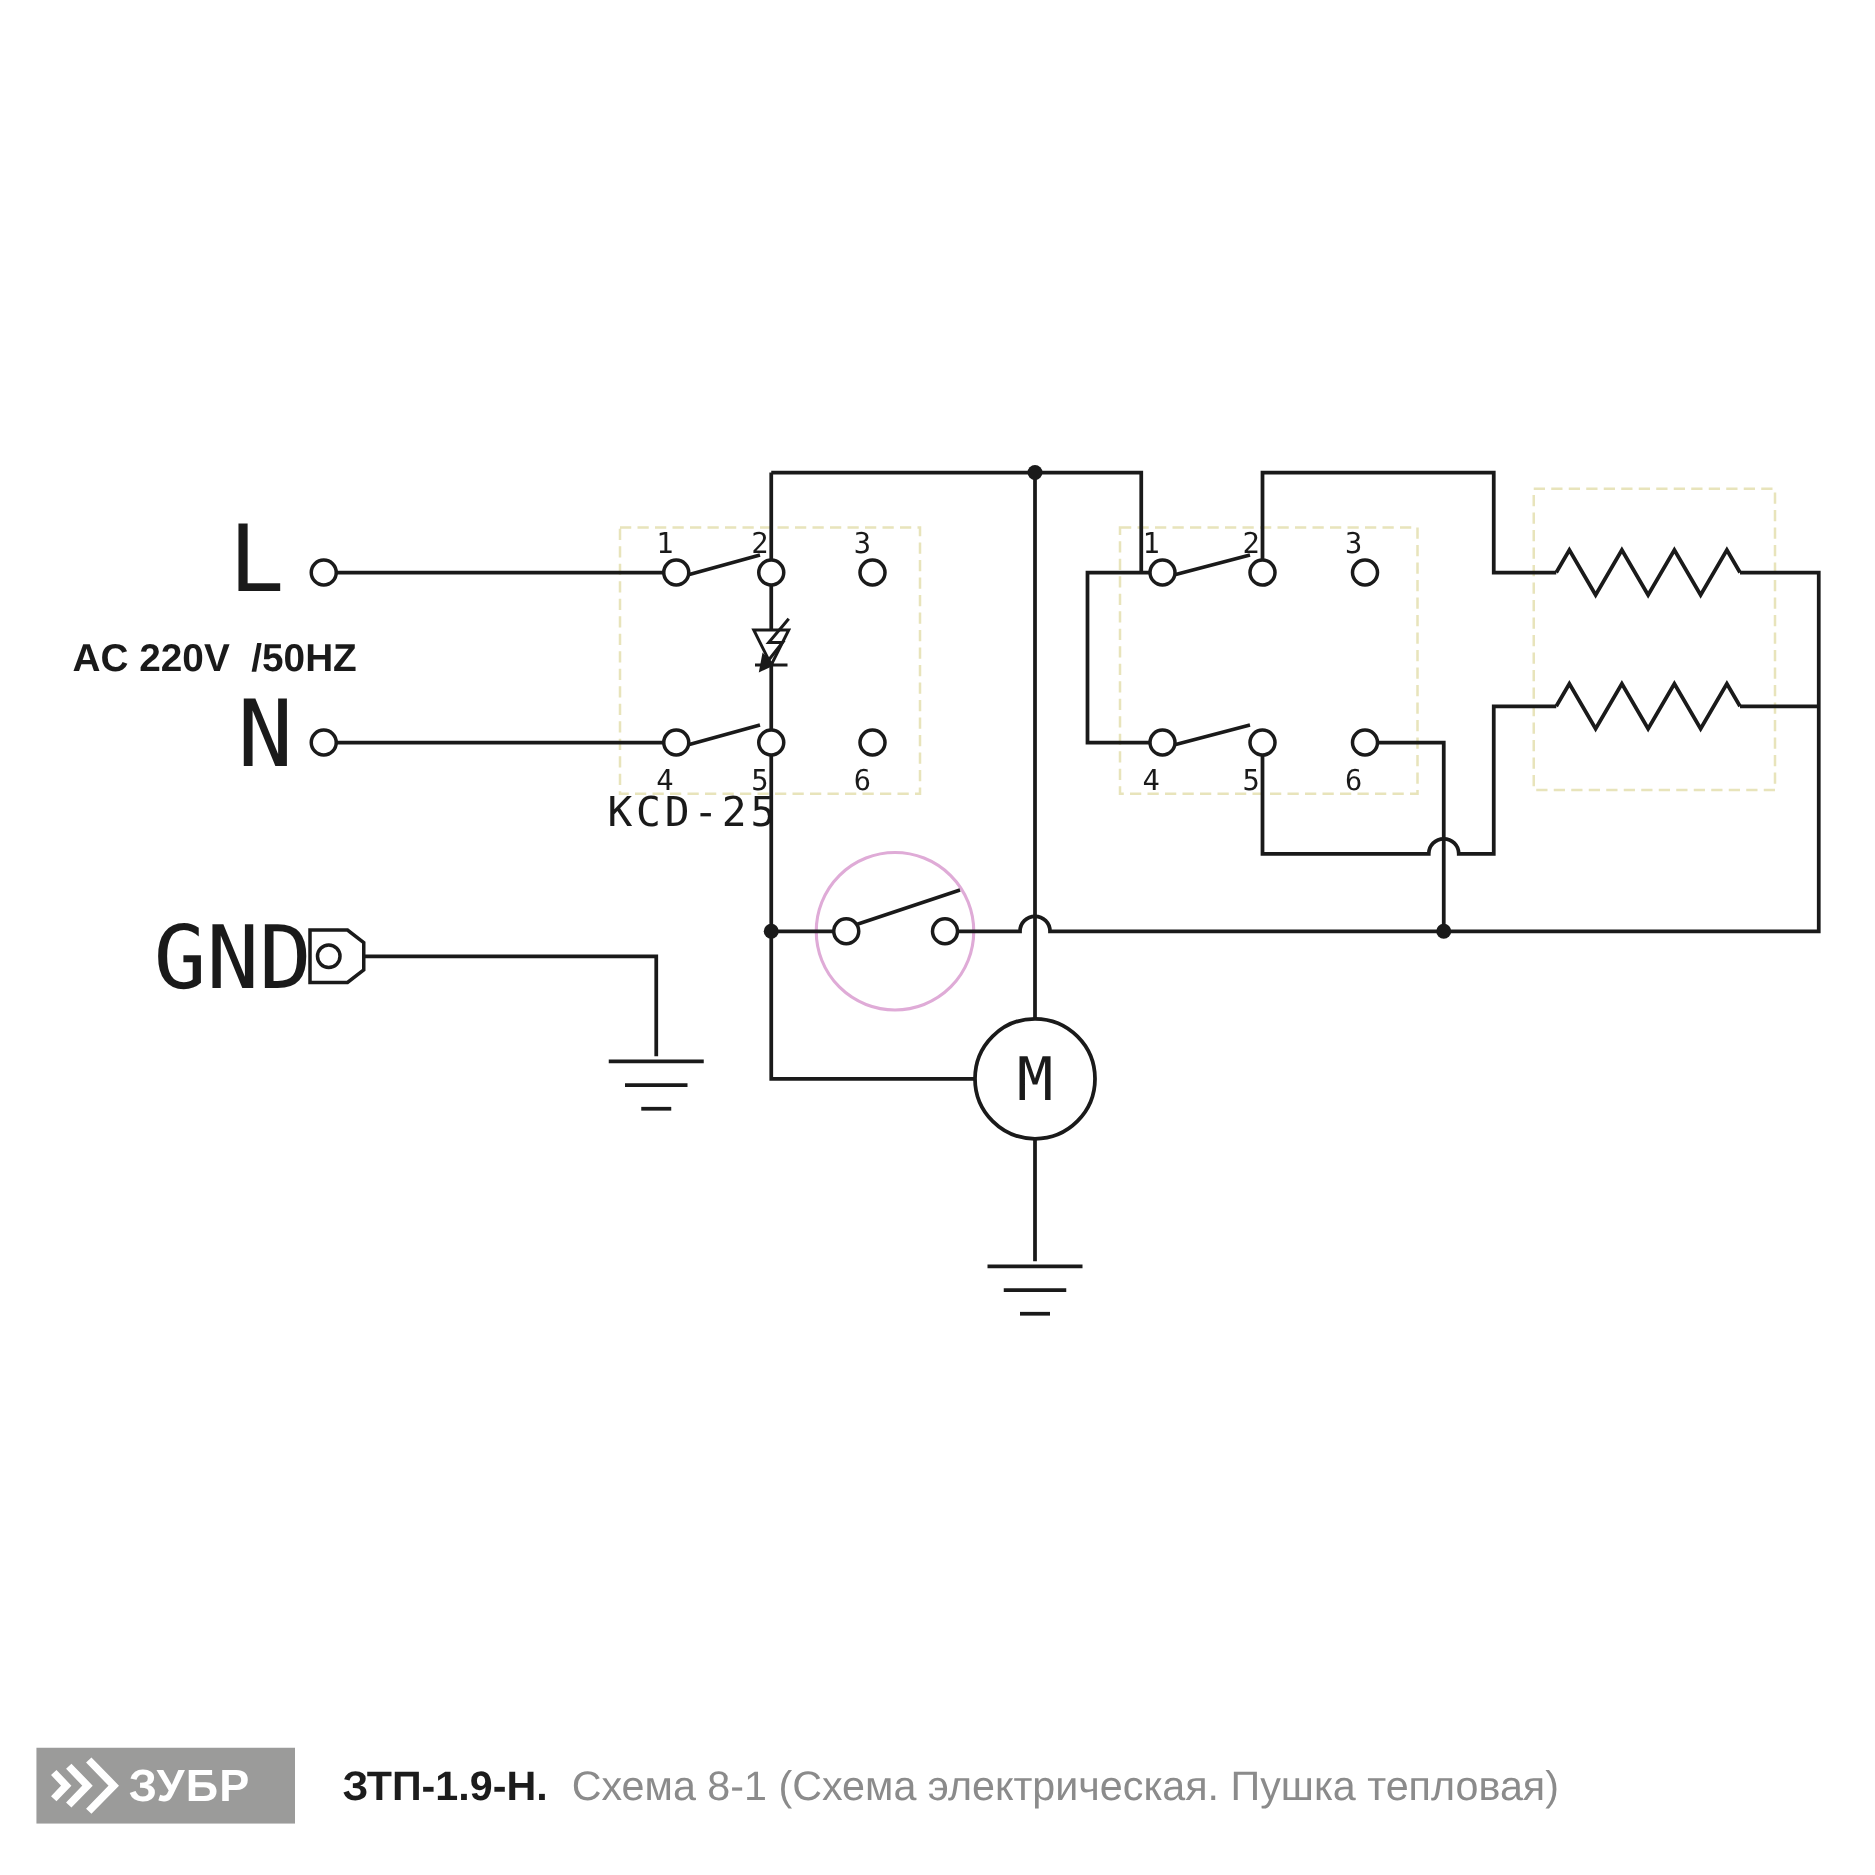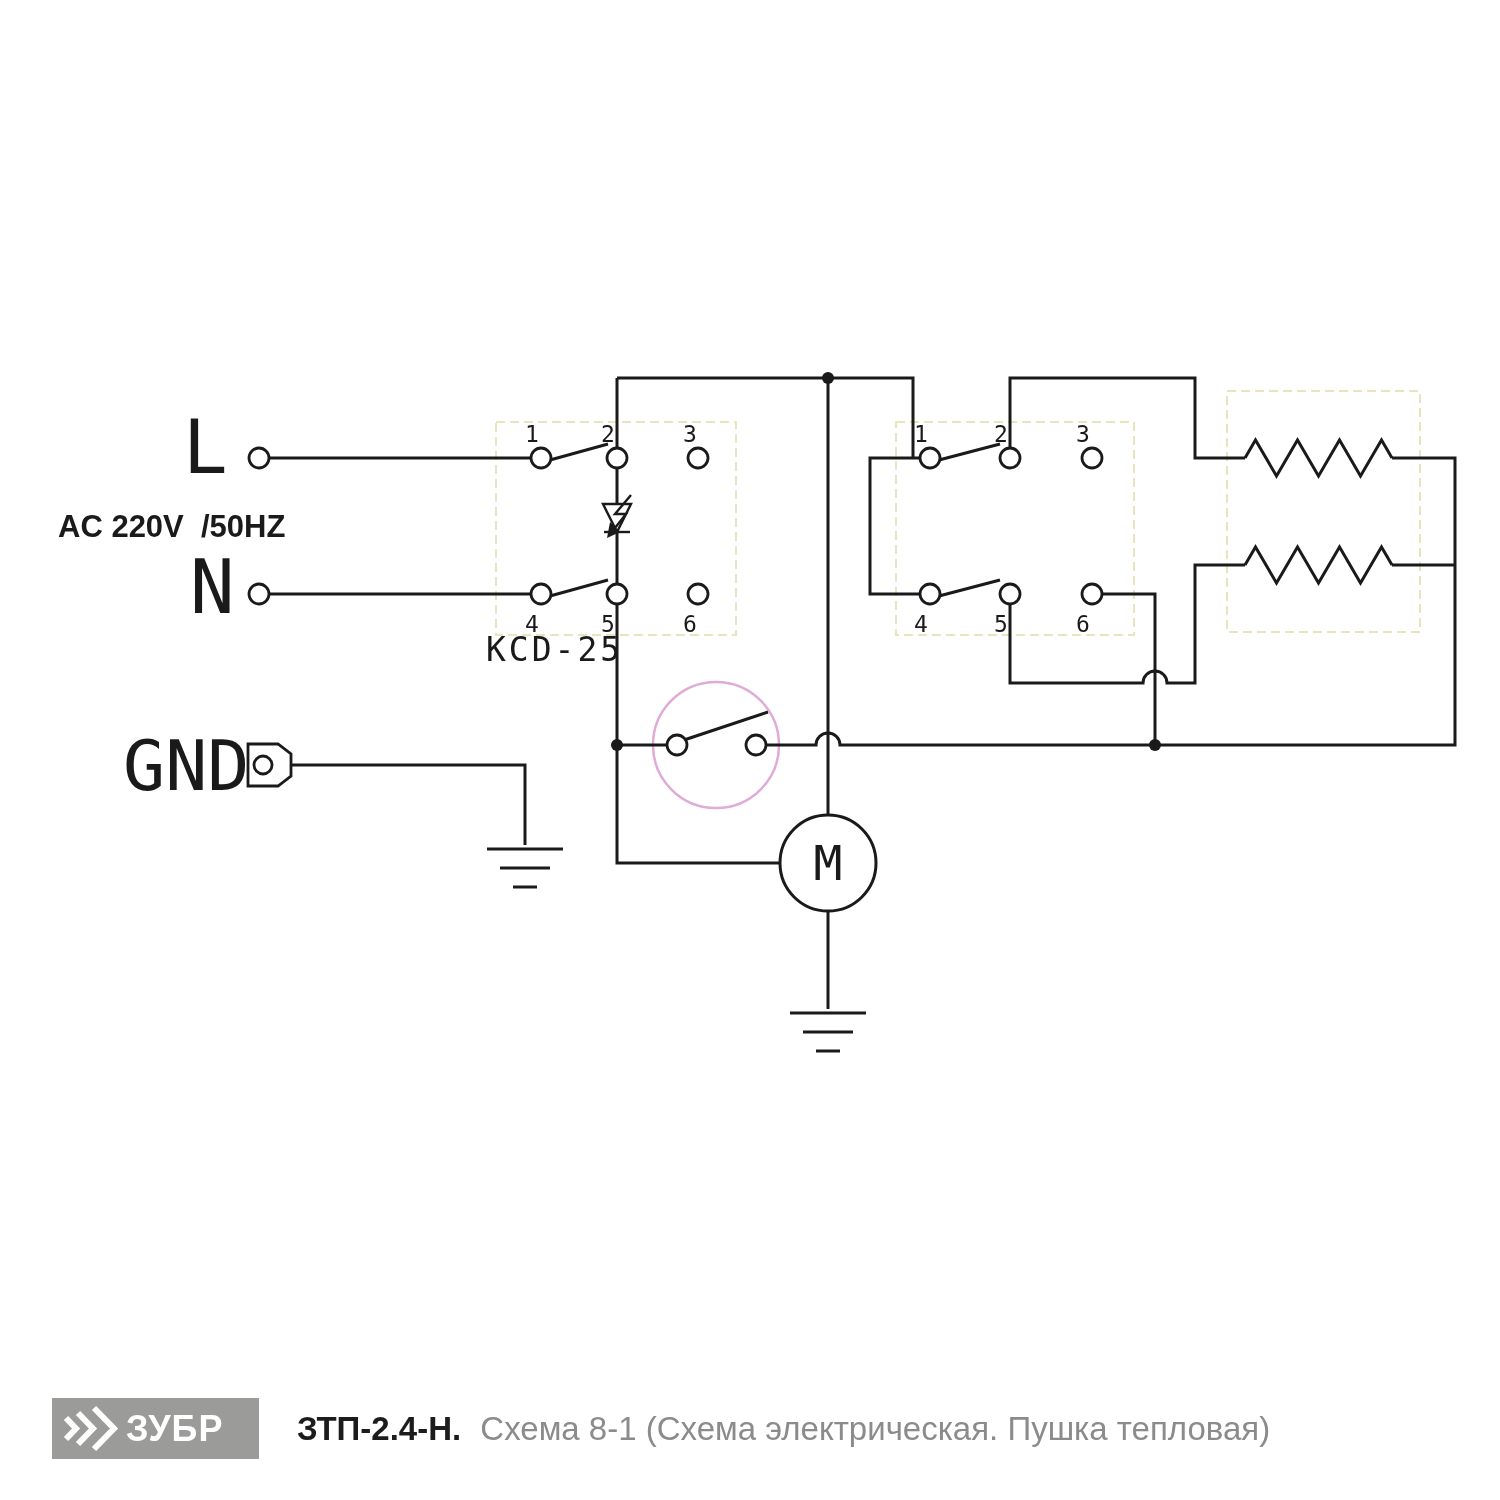--- a/index.html
+++ b/index.html
@@ -91,21 +91,21 @@
   }
   .flash-head { fill: #1a1a1a; stroke: none; }
   .plug {
     fill: #ffffff;
     stroke: #1a1a1a;
     stroke-width: 2.8;
   }
   
   .footer {
     position: absolute;
-    left: 52px;
+    left: 29px;
     top: 1398px;
     display: flex;
     align-items: center;
   }
   .logo-svg { display: block; }
   .logo-icon-path {
     stroke: #ffffff;
     stroke-width: 6;
     fill: none;
     stroke-linejoin: miter;
@@ -248,16 +248,16 @@
   <svg class="logo-svg" width="207" height="61" viewBox="0 0 207 61">
     <rect x="0" y="0" width="207" height="61" fill="#9b9b9a"></rect>
     <g>
       <path class="logo-icon-path" d="M14 20 L24 30.5 L14 41"></path>
       <path class="logo-icon-path" d="M26 15 L41 30.5 L26 46"></path>
       <path class="logo-icon-path" d="M42 10 L62 30.5 L42 51"></path>
     </g>
     <text class="logo-brand" x="74" y="43">ЗУБР</text>
   </svg>
   <div class="footer-caption-wrap">
-    <span class="footer-model">ЗТП-2.4-Н.</span>
+    <span class="footer-model">ЗТП-1.9-Н.</span>
     <span class="footer-caption">Схема 8-1 (Схема электрическая. Пушка тепловая)</span>
   </div>
 </div>
 
 </body></html>

